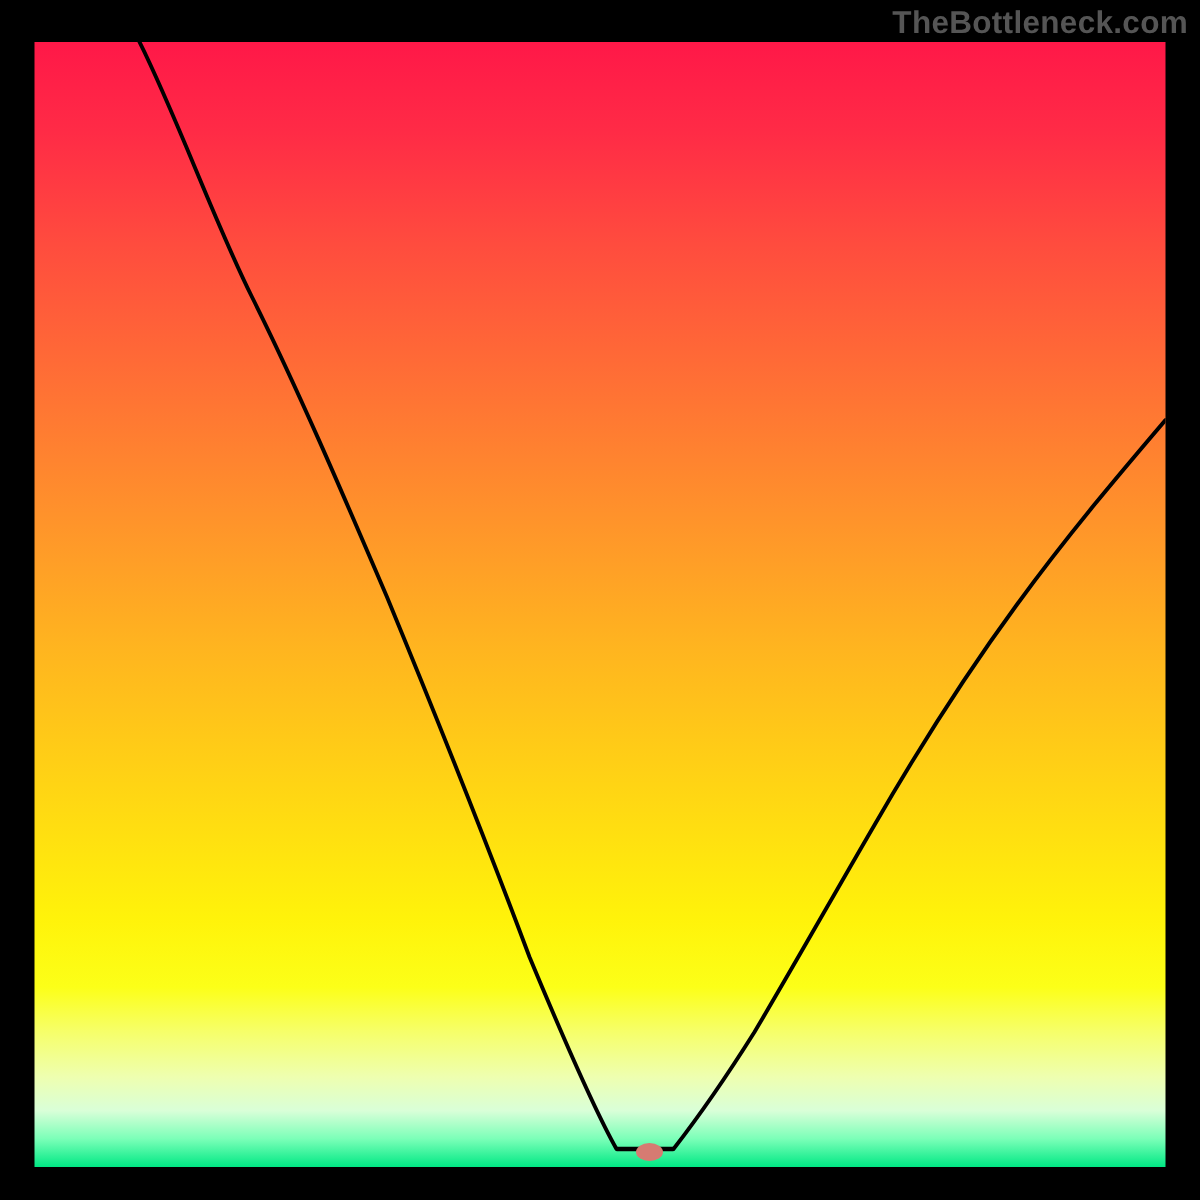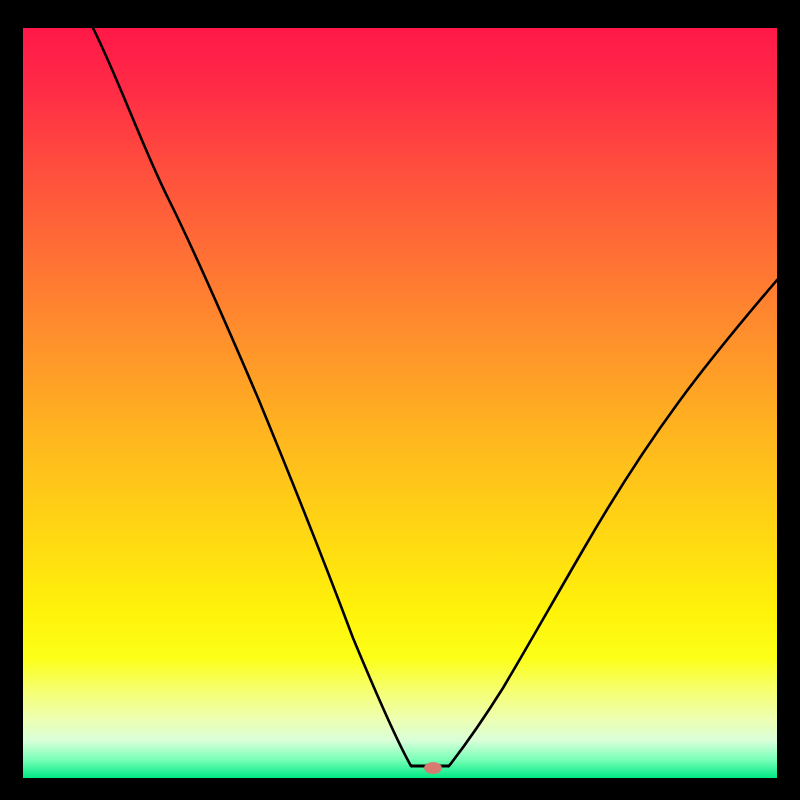--- a/index.html
+++ b/index.html
@@ -74,20 +74,21 @@
   }
   .marker {
     fill: #d67b72;
   }
 </style>
 </head>
 <body>
 
 <div class="stage">
 
+  <div class="watermark">TheBottleneck.com</div>
 
   <div class="plot">
     <div class="gradient"></div>
 
     <svg class="curve-svg" viewBox="0 0 754 750" preserveAspectRatio="none">
 
       <path class="curve-path" d="M 70 0
                C 95 50, 120 120, 145 170
                C 175 230, 205 300, 235 370
                C 268 450, 300 530, 330 610

